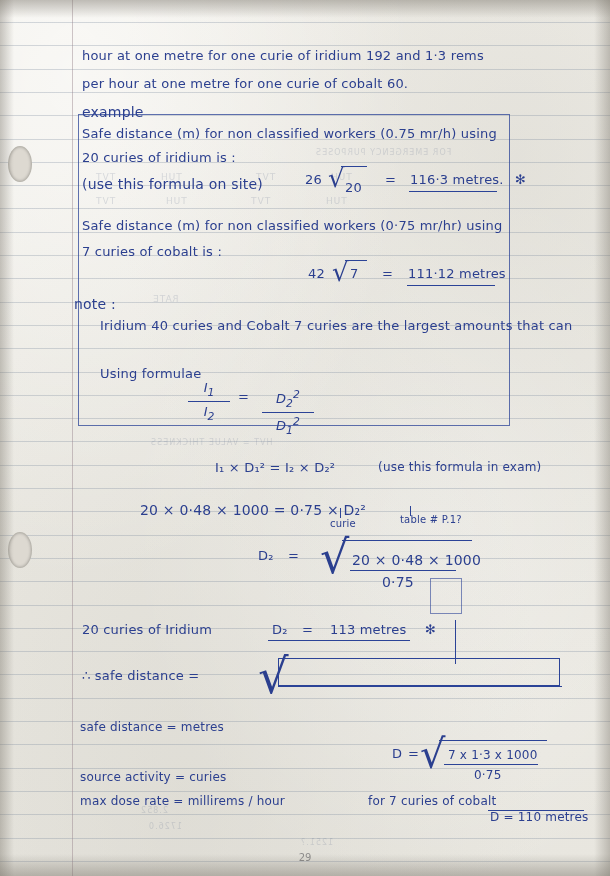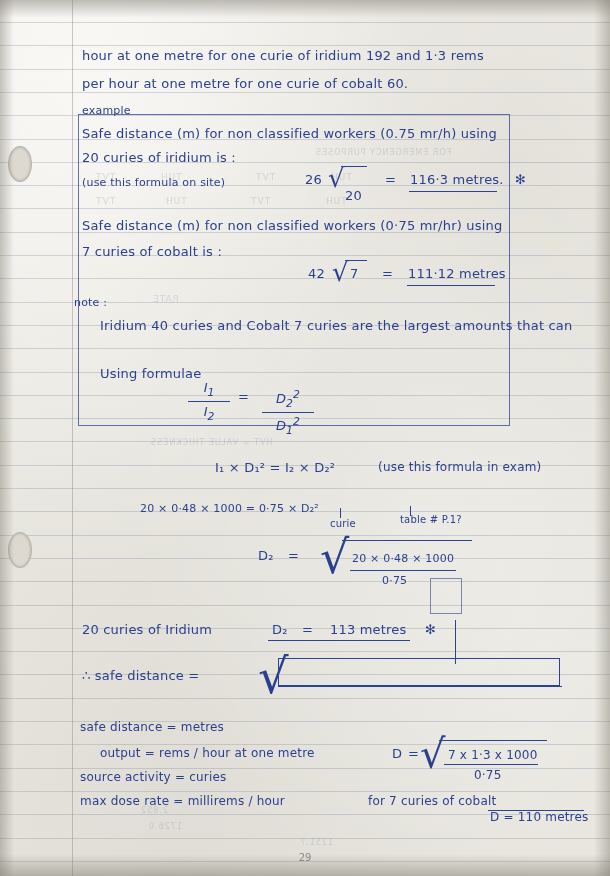--- a/index.html
+++ b/index.html
@@ -68,21 +68,21 @@
   
   .hw{
     position:absolute;
     color:#2b3f8f;
     font-family:"DejaVu Sans", sans-serif;
     white-space:nowrap;
     letter-spacing:.2px;
   }
   .hw.s13{font-size:13px;}
   .hw.s12{font-size:12px;}
-  .hw.s11{font-size:11px;}
+  .hw.s11{font-size:14px;}
   .hw.s10{font-size:10px;}
   .hw.caps{font-style:normal;letter-spacing:1.3px;font-size:11px;}
 
   
   .pen{position:absolute;background:#2b4397;}
   .penbox{position:absolute;border:1px solid #2b4397;}
   .uline{position:absolute;height:1px;background:#2b4397;}
   .uline.d{box-shadow:0 3px 0 -1px #2b4397;}
 
   .radical{position:absolute;color:#2b3f8f;font-family:"DejaVu Serif",serif;}
@@ -144,21 +144,21 @@
   <div class="hw s13" style="left:82px;top:48px;">hour at one metre for one curie of iridium 192 and 1·3 rems</div>
   <div class="hw s13" style="left:82px;top:76px;">per hour at one metre for one curie of cobalt 60.</div>
   <div class="hw s11" style="left:82px;top:104px;">example</div>
   <div class="hw s13" style="left:82px;top:126px;">Safe distance (m) for non classified workers (0.75 mr/h) using</div>
   <div class="hw s13" style="left:82px;top:150px;">20 curies of iridium is :</div>
   <div class="hw s11" style="left:82px;top:176px;">(use this formula on site)</div>
 
   <div class="hw s13" style="left:305px;top:172px;">26</div>
   <div class="radical" style="left:328px;top:163px;font-size:26px;">√</div>
   <div class="pen" style="left:341px;top:166px;width:26px;height:1px;"></div>
-  <div class="hw s13" style="left:345px;top:188px;">20</div>
+  <div class="hw s13" style="left:345px;top:180px;">20</div>
   <div class="hw s13" style="left:385px;top:172px;">=</div>
   <div class="hw s13" style="left:410px;top:172px;">116·3 metres.</div>
   <div class="uline d" style="left:409px;top:191px;width:88px;"></div>
   <div class="hw s13" style="left:515px;top:172px;font-style:normal;">✻</div>
 
   <div class="hw s13" style="left:82px;top:218px;">Safe distance (m) for non classified workers (0·75 mr/hr) using</div>
   <div class="hw s13" style="left:82px;top:244px;">7 curies of cobalt is :</div>
 
   <div class="hw s13" style="left:308px;top:266px;">42</div>
   <div class="radical" style="left:332px;top:257px;font-size:26px;">√</div>
@@ -220,21 +220,20 @@
   <div class="uline d" style="left:268px;top:640px;width:142px;"></div>
   <div class="hw s13" style="left:425px;top:622px;font-style:normal;">✻</div>
   <div class="pen" style="left:455px;top:620px;width:1px;height:44px;"></div>
 
   <div class="hw s13" style="left:82px;top:668px;">∴  safe distance   =</div>
   <div class="radical" style="left:258px;top:652px;font-size:48px;line-height:48px;">√</div>
   <div class="penbox" style="left:278px;top:658px;width:280px;height:26px;"></div>
   <div class="pen" style="left:278px;top:686px;width:284px;height:1px;"></div>
 
   <div class="hw s12" style="left:80px;top:720px;">safe distance  =  metres</div>
-  <div class="hw s12" style="left:100px;top:746px;">output  =  rems / hour at one metre</div>
   <div class="hw s12" style="left:80px;top:770px;">source activity  =  curies</div>
   <div class="hw s12" style="left:80px;top:794px;">max dose rate  =  millirems / hour</div>
 
   <div class="hw s13" style="left:392px;top:746px;">D</div>
   <div class="hw s13" style="left:408px;top:746px;">=</div>
   <div class="radical" style="left:420px;top:734px;font-size:40px;line-height:40px;">√</div>
   <div class="pen" style="left:439px;top:740px;width:108px;height:1px;"></div>
   <div class="hw s12" style="left:448px;top:748px;">7  x  1·3  x  1000</div>
   <div class="pen" style="left:444px;top:764px;width:94px;height:1px;"></div>
   <div class="hw s12" style="left:474px;top:768px;">0·75</div>

